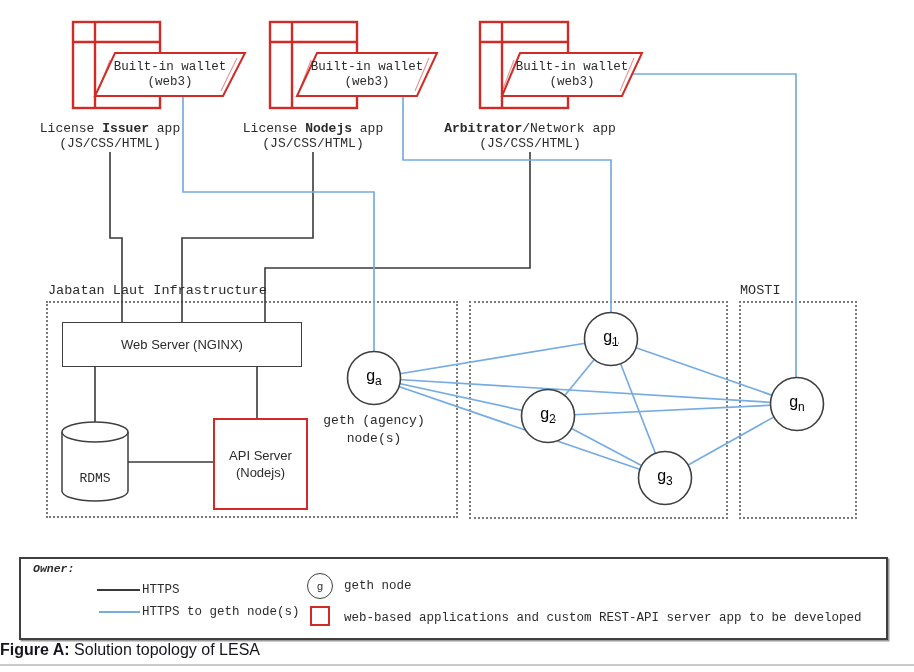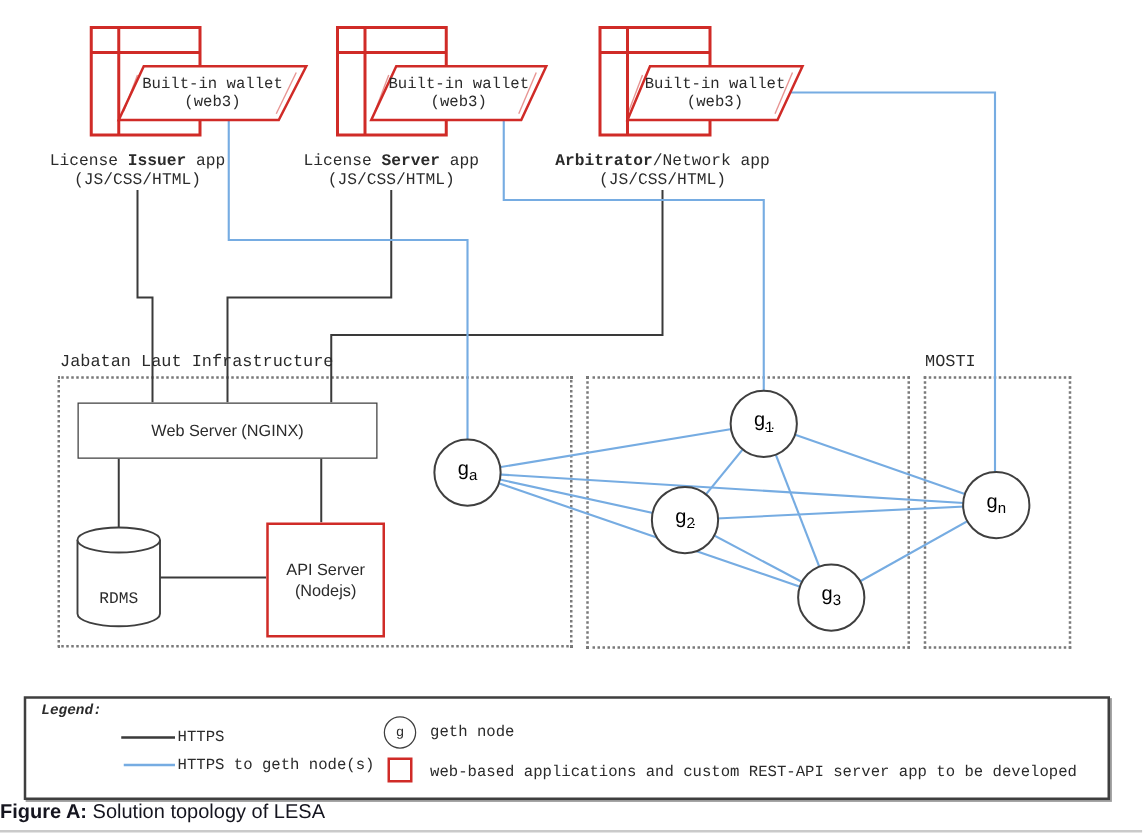--- a/index.html
+++ b/index.html
@@ -137,21 +137,21 @@
   <div class="lbl center wallet-text" style="left:572px;top:60px;">
     <div>Built-in wallet</div>
       <div>(web3)</div>
   </div>
 
   <div class="lbl center app-label" style="left:110px;top:121px;">
     <div><span>License </span><b>Issuer</b><span> app</span></div>
     <div>(JS/CSS/HTML)</div>
   </div>
   <div class="lbl center app-label" style="left:313px;top:121px;">
-    <div><span>License </span><b>Server</b><span> app</span></div>
+    <div><span>License </span><b>Nodejs</b><span> app</span></div>
     <div>(JS/CSS/HTML)</div>
   </div>
   <div class="lbl center app-label" style="left:530px;top:121px;">
     <div><span></span><b>Arbitrator</b><span>/Network app</span></div>
     <div>(JS/CSS/HTML)</div>
   </div>
 
   <div class="lbl group-label" style="left:48px;top:283px;">Jabatan Laut Infrastructure</div>
   <div class="lbl group-label" style="left:740px;top:283px;">MOSTI</div>
 
@@ -162,23 +162,27 @@
     <span>Web Server (NGINX)</span>
   </div>
   <div class="lbl center" style="left:95px;top:471px;font-size:13px;">RDMS</div>
 
   <div class="node-label" style="left:374px;top:378px;"><span>g</span><sub>a</sub></div>
   <div class="node-label" style="left:611px;top:339px;"><span>g</span><sub>1</sub></div>
   <div class="node-label" style="left:548px;top:416px;"><span>g</span><sub>2</sub></div>
   <div class="node-label" style="left:665px;top:478px;"><span>g</span><sub>3</sub></div>
   <div class="node-label" style="left:797px;top:404px;"><span>g</span><sub>n</sub></div>
 
+  <div class="lbl center small-caption" style="left:374px;top:412px;">
+    <div>geth (agency)</div>
+      <div>node(s)</div>
+  </div>
 
   <div class="legend-box" style="left:19px;top:557px;width:865px;height:79px;"></div>
-  <div class="lbl legend-title" style="left:33px;top:562px;">Legend:</div>
+  <div class="lbl legend-title" style="left:33px;top:562px;">Owner:</div>
   <div class="sample-line" style="left:97px;top:589px;width:43px;background:var(--ink);"></div>
   <div class="lbl legend-text" style="left:142px;top:583px;">HTTPS</div>
   <div class="sample-line" style="left:99px;top:611px;width:41px;background:var(--blue);"></div>
   <div class="lbl legend-text" style="left:142px;top:605px;">HTTPS to geth node(s)</div>
   <div class="legend-circle" style="left:307px;top:573px;">
       <span>g</span>
     </div>
   <div class="lbl legend-text" style="left:344px;top:579px;">geth node</div>
   <div class="legend-square" style="left:310px;top:606px;"></div>
   <div class="lbl legend-text" style="left:344px;top:611px;">web-based applications and custom REST-API server app to be developed</div>

